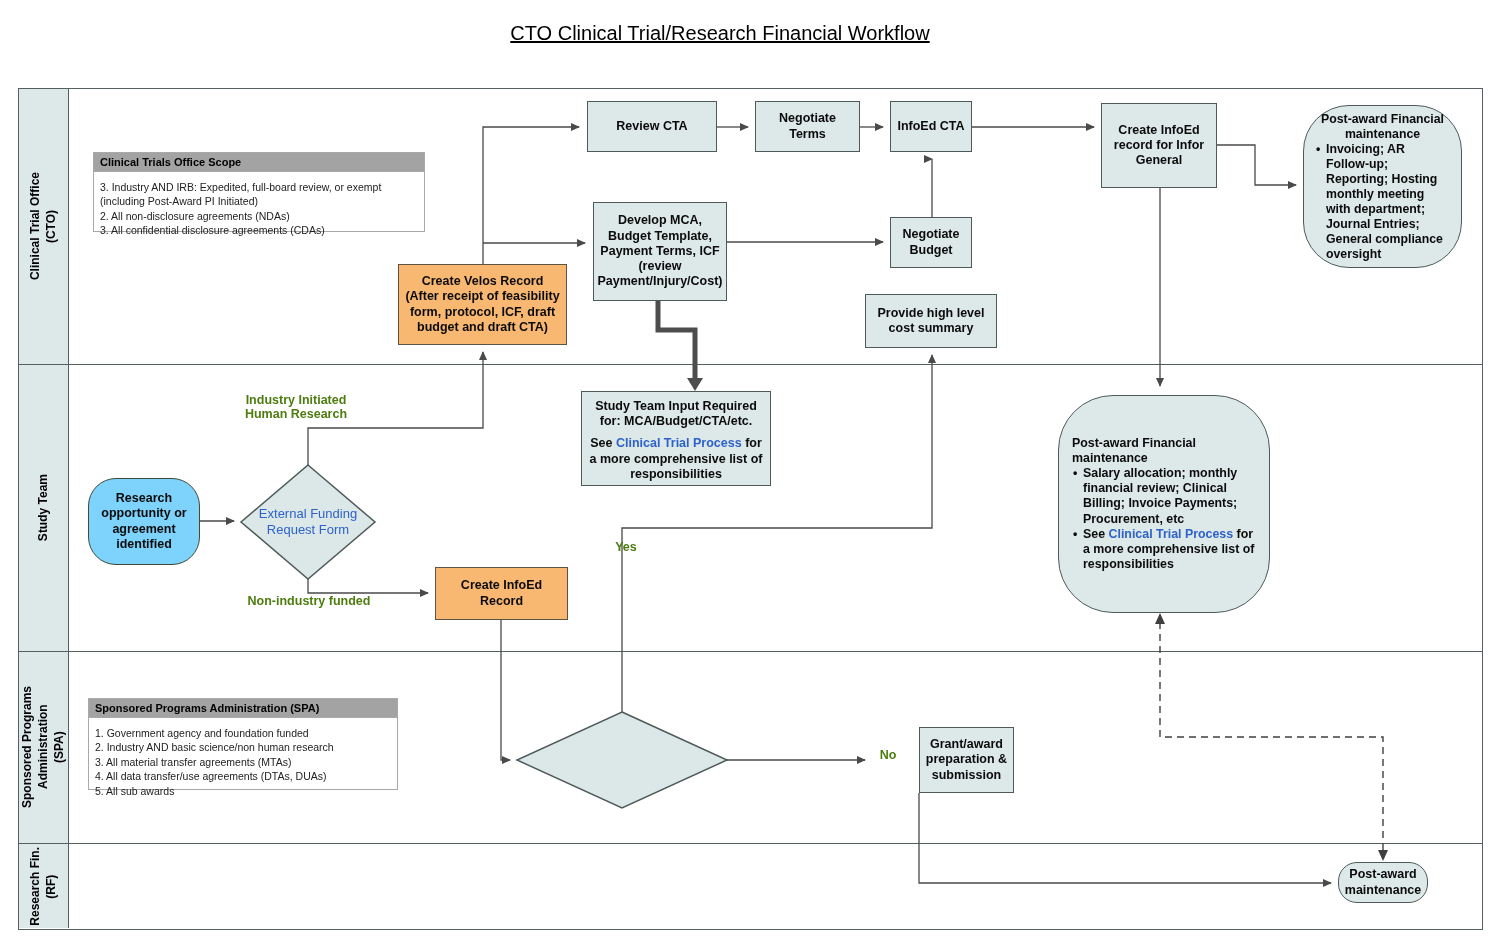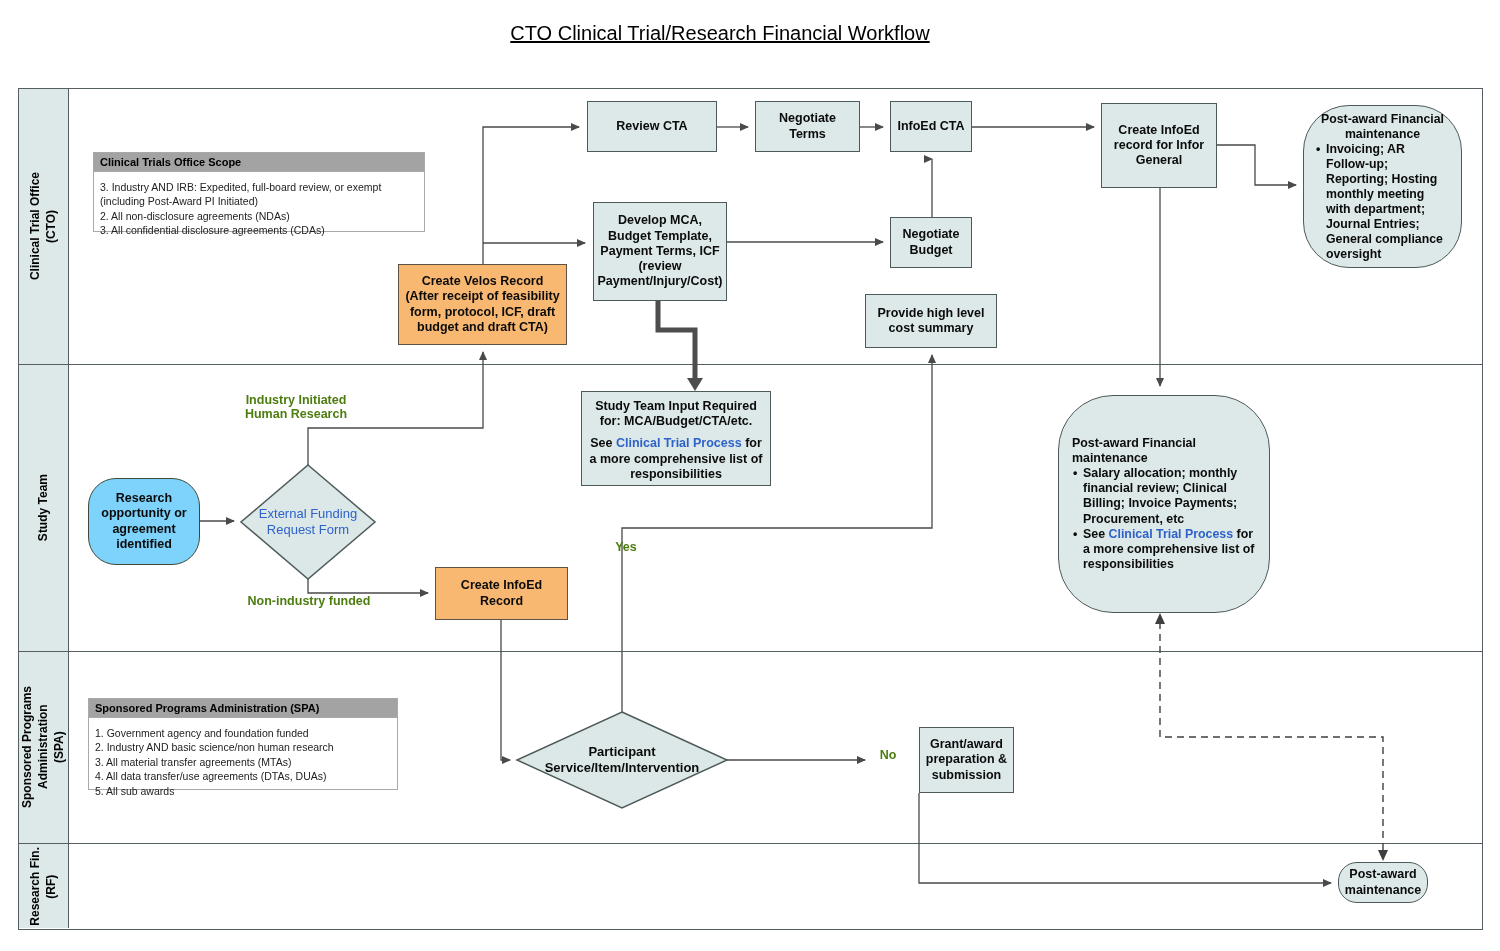--- a/index.html
+++ b/index.html
@@ -156,19 +156,18 @@
     <div class="hdr">Sponsored Programs Administration (SPA)</div>
     <div class="body" style="">
       <div>1. Government agency and foundation funded</div>
       <div>2. Industry AND basic science/non human research</div>
       <div>3. All material transfer agreements (MTAs)</div>
       <div>4. All data transfer/use agreements (DTAs, DUAs)</div>
       <div>5. All sub awards</div>
     </div>
   </div>
 
-  <div class="dtext boldtxt" style="left:530px;top:736px;width:184px;height:48px;">Participant Service/Item/Intervention</div>
   <div class="elabel" style="left:868px;top:748px;width:40px;">No</div>
   <div class="node" style="left:919px;top:727px;width:95px;height:66px;">Grant/award preparation &amp; submission</div>
 
   <div class="node pill" style="left:1338px;top:862px;width:90px;height:41px;">Post-award maintenance</div>
 
 </div>
 
 </body></html>

